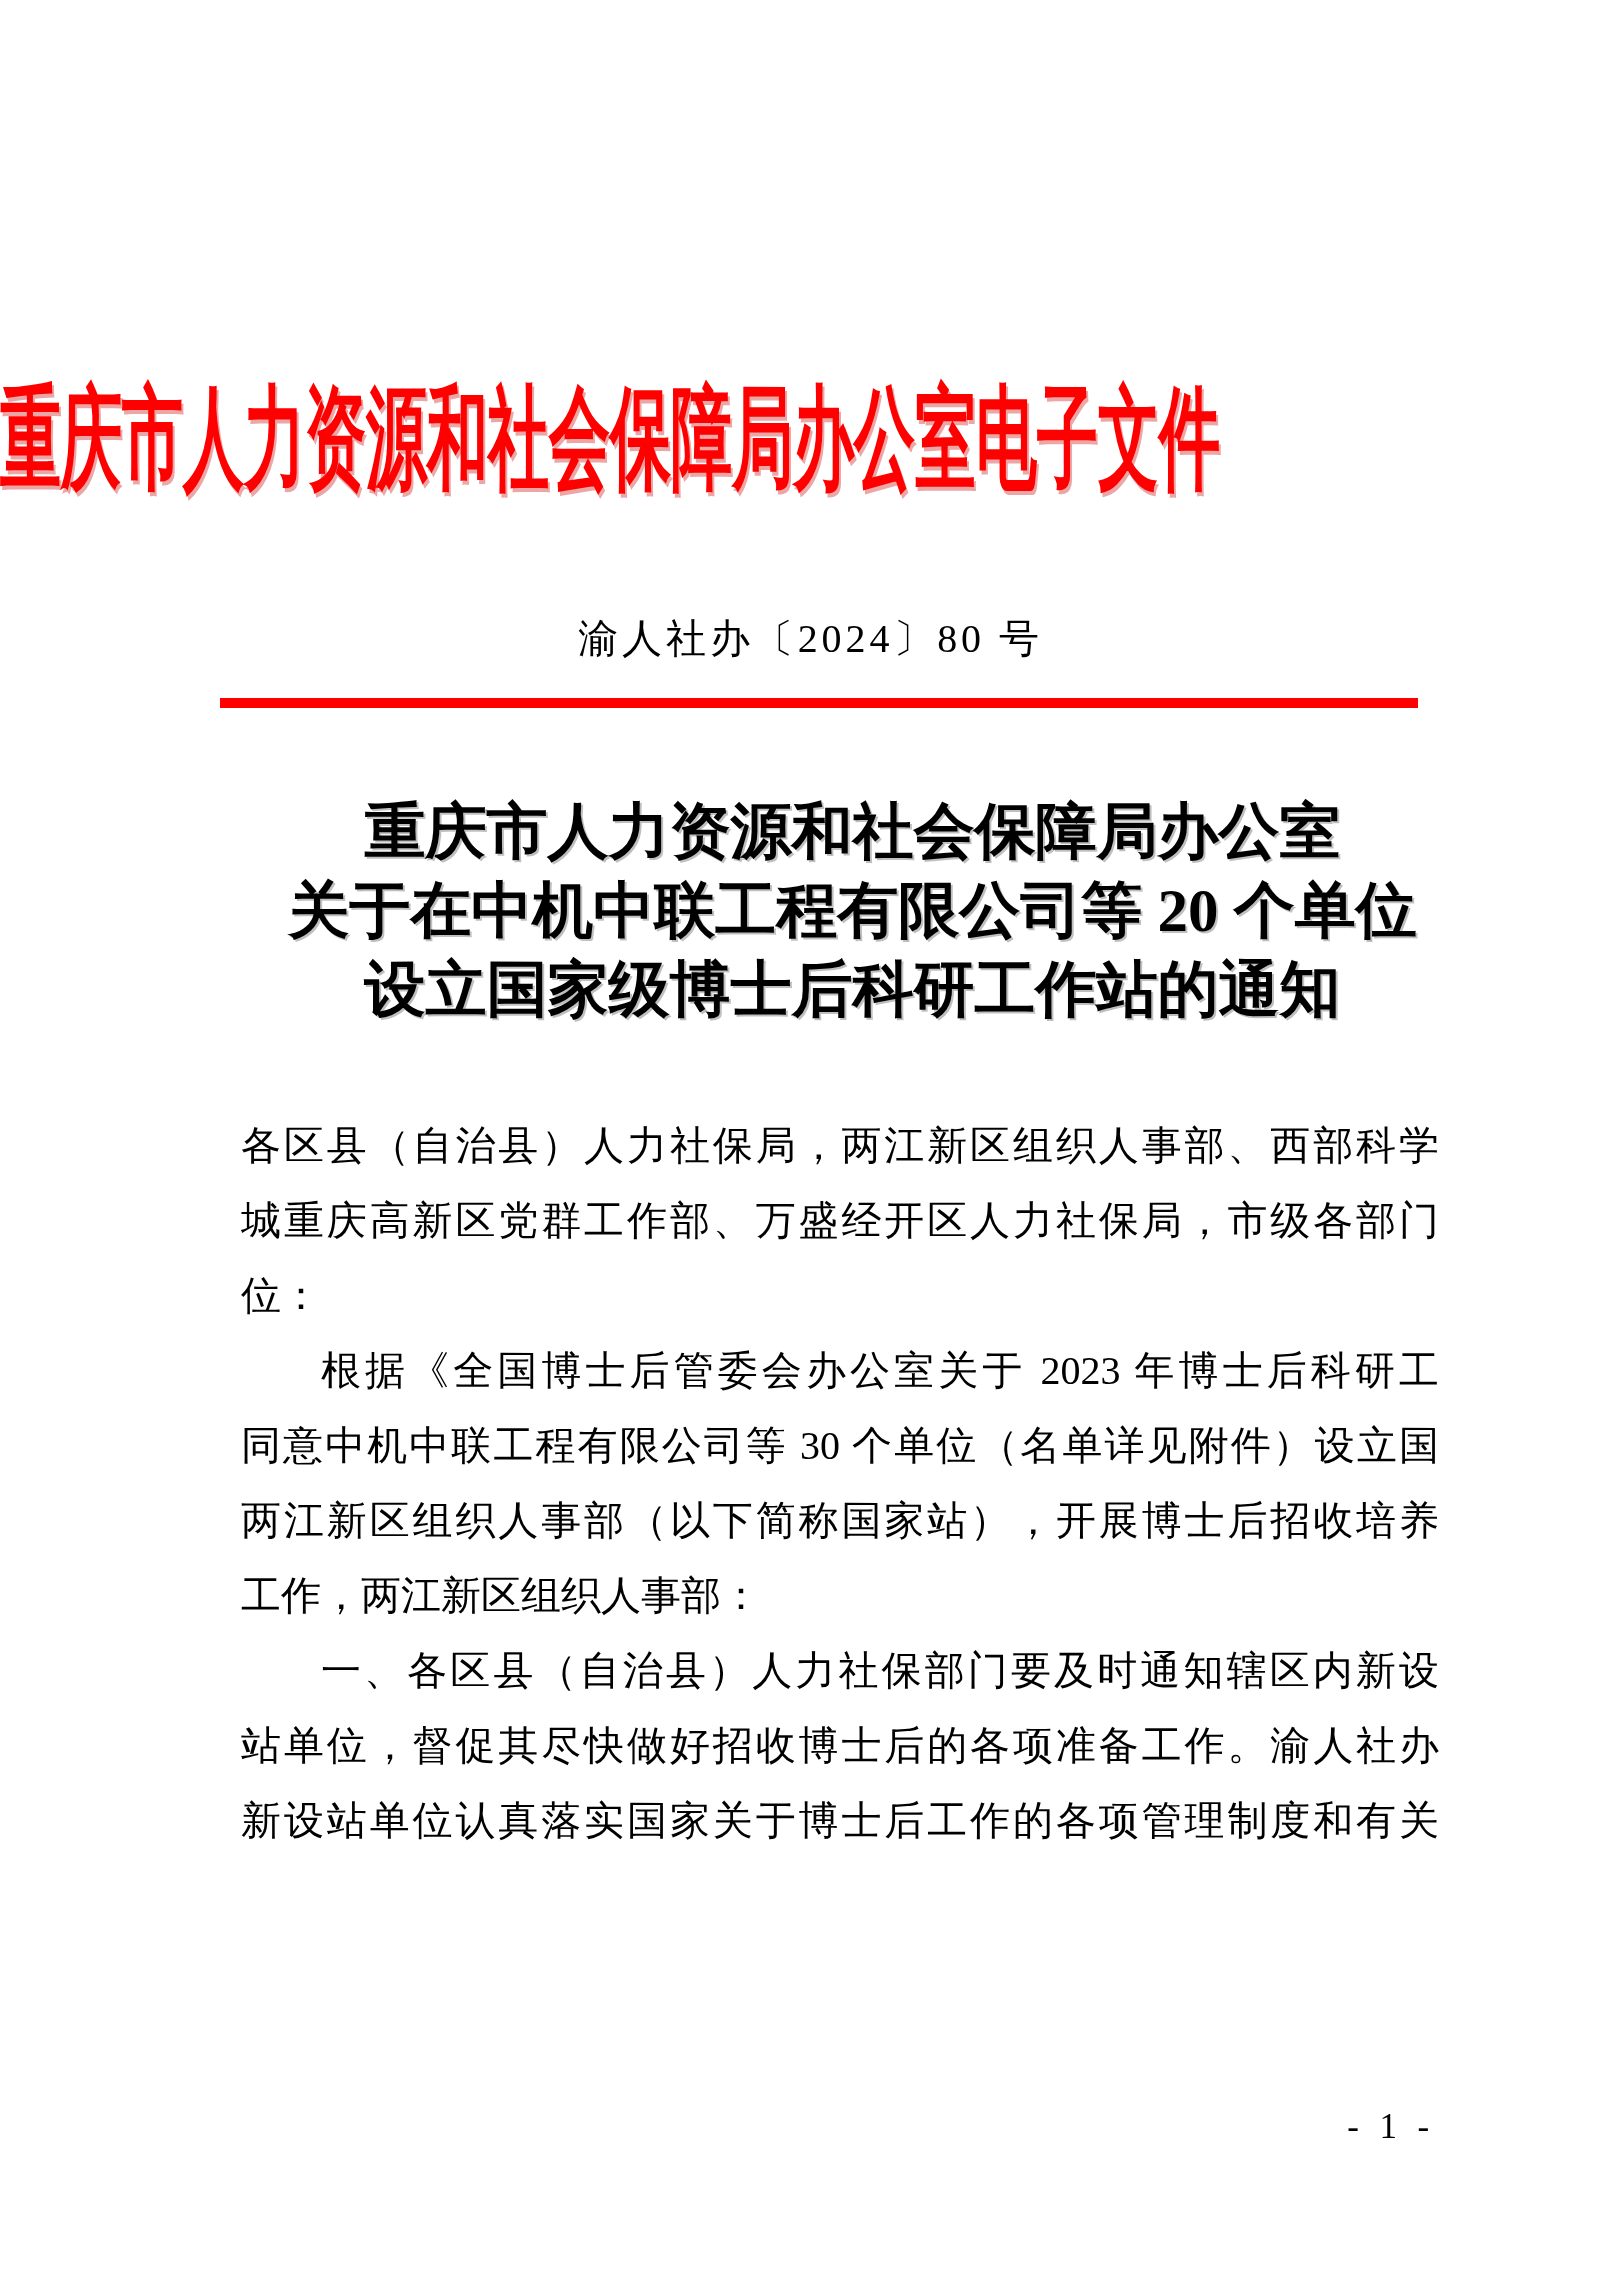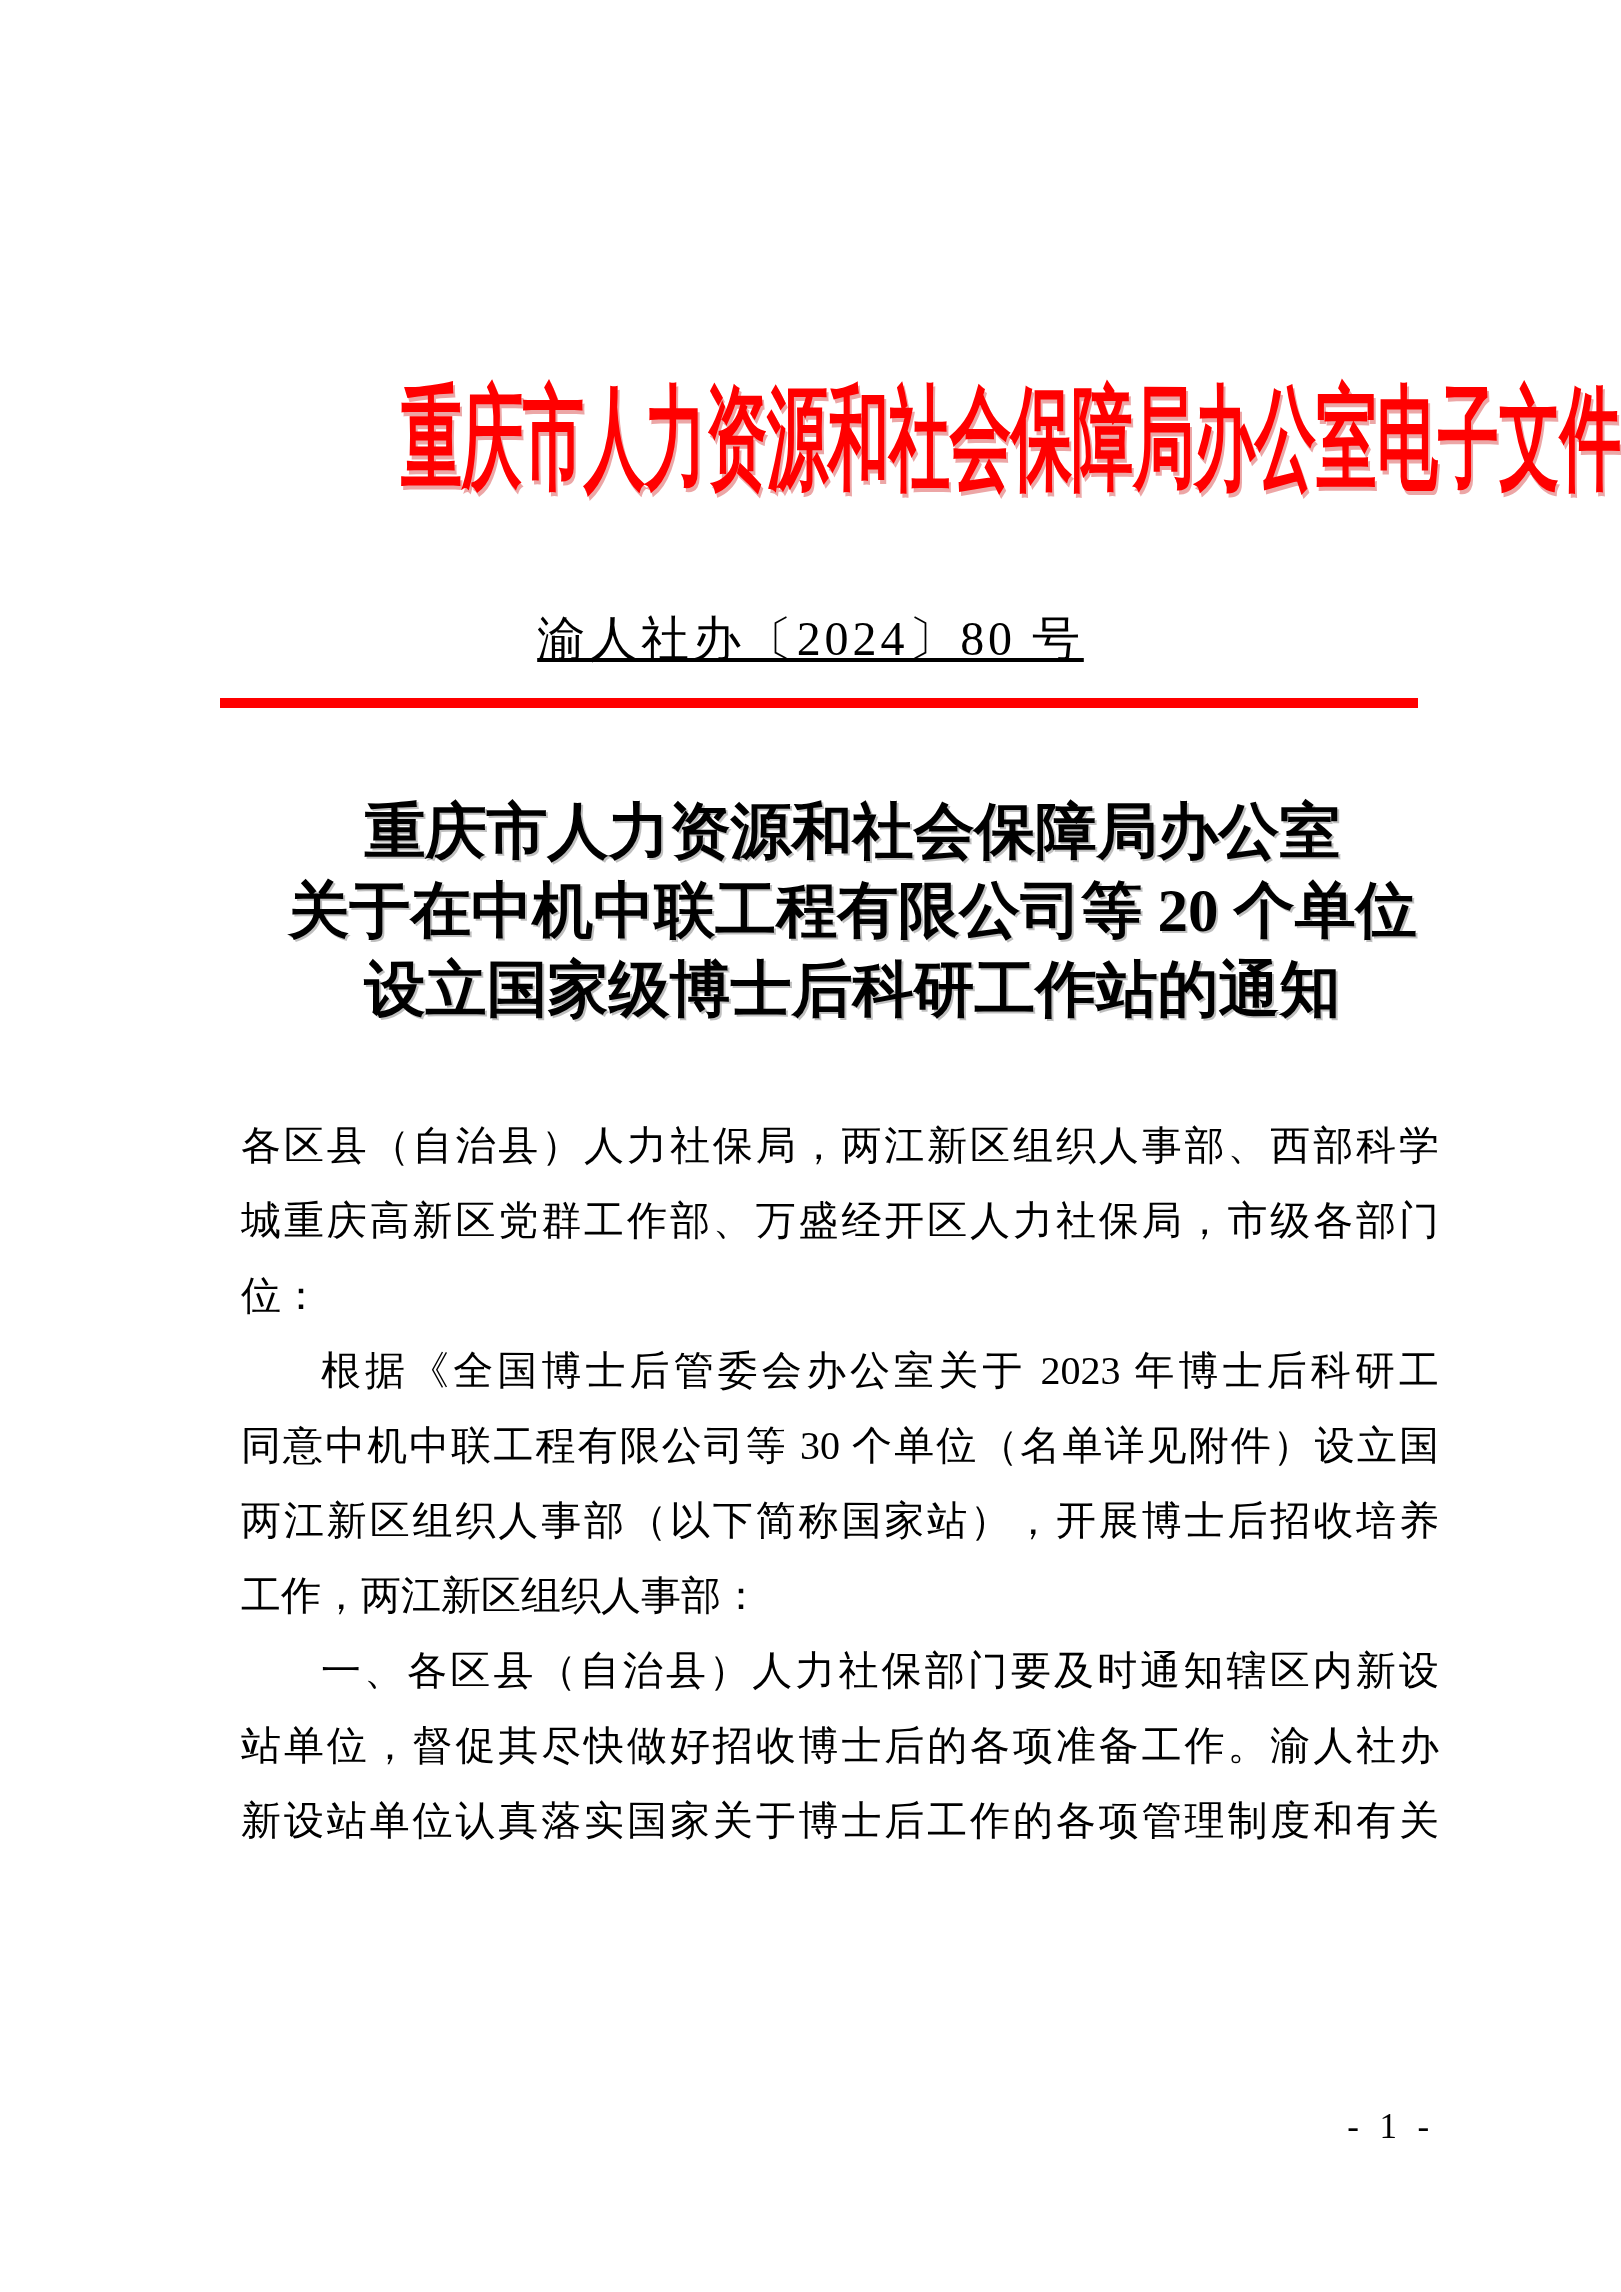--- a/index.html
+++ b/index.html
@@ -19,45 +19,44 @@
 
   
   .red-header {
     position: absolute;
     top: 383px;
     left: 0;
     width: 100%;
     height: 114px;
     display: flex;
     align-items: center;
-    justify-content: flex-end;
+    justify-content: flex-start;
   }
   .red-header .stretch {
     display: inline-block;
     font-size: 61px;
     font-weight: 900;
     color: #ff0000;
     white-space: nowrap;
     letter-spacing: 0px;
     transform: scaleY(1.85);
     transform-origin: center;
     text-shadow: 2px 2px 0 rgba(200,0,0,0.35);
   }
 
   
   .doc-number {
     position: absolute;
     top: 616px;
     left: 0;
     width: 100%;
     text-align: center;
-    font-size: 48px;
+    font-size: 40px;
     line-height: 45px;
     letter-spacing: 3.9px;
-    text-decoration: underline;
   }
 
   
   .red-line {
     position: absolute;
     top: 698px;
     left: 220px;
     width: 1198px;
     height: 9.8px;
     background: #ff0000;

